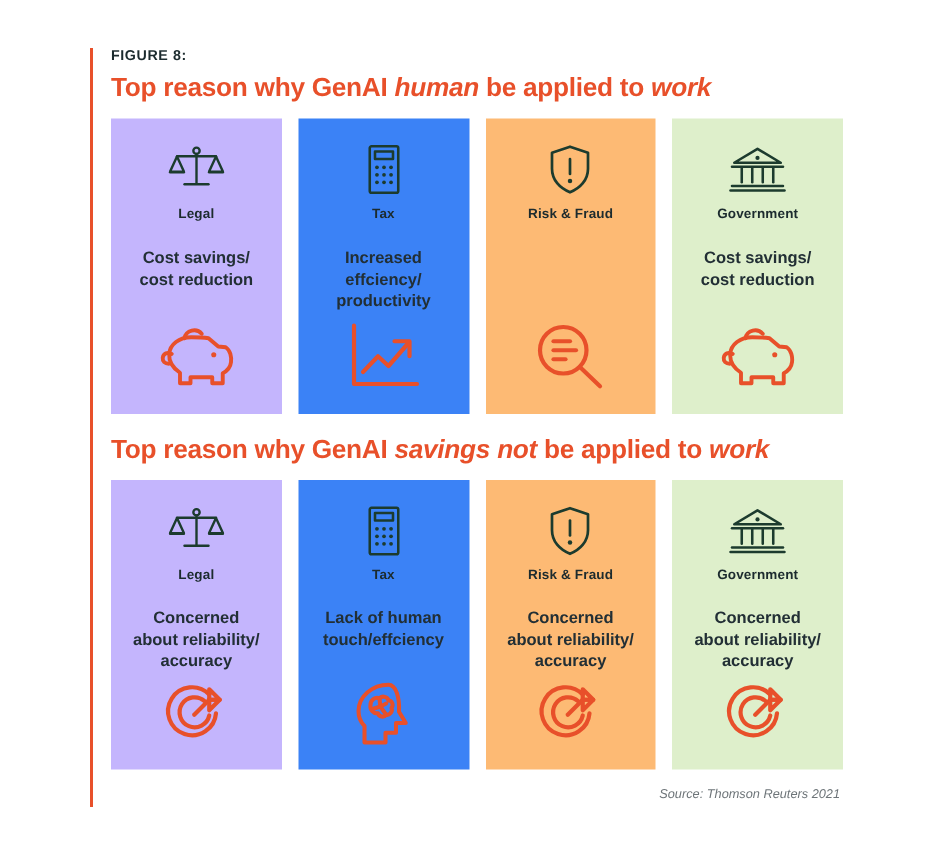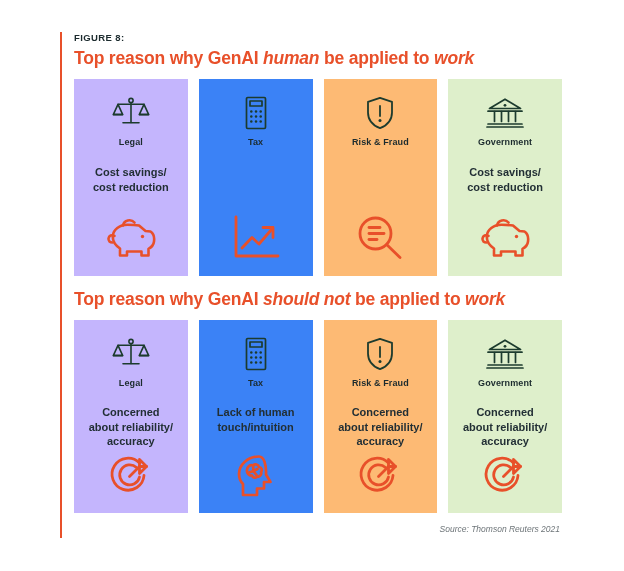--- a/index.html
+++ b/index.html
@@ -152,20 +152,23 @@
             <circle cx="18.7" cy="15.5" r="1.25" fill="#1C3B2E" stroke="none"></circle>
             <circle cx="9.3" cy="20.5" r="1.25" fill="#1C3B2E" stroke="none"></circle>
             <circle cx="14" cy="20.5" r="1.25" fill="#1C3B2E" stroke="none"></circle>
             <circle cx="18.7" cy="20.5" r="1.25" fill="#1C3B2E" stroke="none"></circle>
             <circle cx="9.3" cy="25.5" r="1.25" fill="#1C3B2E" stroke="none"></circle>
             <circle cx="14" cy="25.5" r="1.25" fill="#1C3B2E" stroke="none"></circle>
             <circle cx="18.7" cy="25.5" r="1.25" fill="#1C3B2E" stroke="none"></circle>
           </svg>
         </div>
         <div class="sector-name">Tax</div>
+        <div class="reason">Increased
+effciency/
+productivity</div>
         <div class="reason-icon">
           <svg width="50" height="46" viewBox="0 0 50 46" fill="none" stroke="#E8502A" stroke-width="2.8" stroke-linecap="round" stroke-linejoin="round">
             <polyline points="5,2 5,41 47,41"></polyline>
             <polyline points="11,33 21,22.5 28,29 41,14"></polyline>
             <polyline points="32,12.5 42,12.5 42,22.5"></polyline>
           </svg>
         </div>
       </div>
 
       <div class="card bg-mint">
@@ -211,21 +214,21 @@
             <path d="M9.5 20 C6.5 18.5 4 19.5 3.5 22.5 C3.2 25 5 26.5 7.5 26.5"></path>
             <path d="M34 9.5 L40.5 15 L45.5 15.5 C48.5 17.5 49.5 22 49 25.5 C48.6 29 46 31.5 43.5 32.8 L43.5 39.5 L36.5 39.5 L36.5 35.5 L22 35.5 L22 39.5 L15 39.5 L15 32.5 C10.5 29.5 7.5 25 7.8 20 C8.2 13.5 14.5 8.8 22.5 8.8 C26.8 8.8 31 9 34 9.5 Z"></path>
             <circle cx="37.5" cy="20.5" r="1.7" fill="#E8502A" stroke="none"></circle>
           </svg>
         </div>
       </div>
 
     </div>
 
     <div id="title-2-wrap" class="section-title">
-      <span>Top reason why GenAI </span><span class="it">should not</span><span> be applied to </span><span class="it">work</span>
+      <span>Top reason why GenAI </span><span class="it">savings not</span><span> be applied to </span><span class="it">work</span>
     </div>
 
     <div class="card-row row2">
 
       <div class="card bg-cream">
         <div class="sector-icon">
           <svg width="38" height="34" viewBox="0 0 38 34" fill="none" stroke="#1C3B2E" stroke-width="1.6" stroke-linecap="round" stroke-linejoin="round">
             <circle cx="19" cy="4.5" r="2.1" fill="none"></circle>
             <line x1="19" y1="6.7" x2="19" y2="26.5"></line>
             <line x1="6" y1="8.2" x2="32" y2="8.2"></line>
@@ -262,21 +265,21 @@
             <circle cx="9.3" cy="20.5" r="1.25" fill="#1C3B2E" stroke="none"></circle>
             <circle cx="14" cy="20.5" r="1.25" fill="#1C3B2E" stroke="none"></circle>
             <circle cx="18.7" cy="20.5" r="1.25" fill="#1C3B2E" stroke="none"></circle>
             <circle cx="9.3" cy="25.5" r="1.25" fill="#1C3B2E" stroke="none"></circle>
             <circle cx="14" cy="25.5" r="1.25" fill="#1C3B2E" stroke="none"></circle>
             <circle cx="18.7" cy="25.5" r="1.25" fill="#1C3B2E" stroke="none"></circle>
           </svg>
         </div>
         <div class="sector-name">Tax</div>
         <div class="reason">Lack of human
-touch/intuition</div>
+touch/effciency</div>
         <div class="reason-icon">
           <svg width="46" height="46" viewBox="0 0 46 46" fill="none" stroke="#E8502A" stroke-width="2.7" stroke-linecap="round" stroke-linejoin="round">
             <path d="M26 3.5 C15 3.5 6 11.5 6 21 C6 26 8 29 10 31 L10 42 L24 42 L24 35.5 L31 35.5 L31 29 L37.5 29 L33 21.5 C33.5 12 31 3.5 26 3.5 Z"></path>
             <path d="M14 17 C14 13.5 17 11.5 20 12.5 C22 10.5 25.5 11.5 26 14 C28.5 14 29.5 17 28 19 C29 21 27 24 24.5 23.5 C23 25.5 19.5 25 19 22.5 C16 23 13.5 20 14 17 Z"></path>
             <line x1="20" y1="12.5" x2="20.5" y2="18"></line>
             <line x1="20.5" y1="18" x2="24.5" y2="23.5"></line>
             <line x1="20.5" y1="18" x2="16" y2="19.5"></line>
             <line x1="24.5" y1="16" x2="20.5" y2="18"></line>
           </svg>
         </div>

